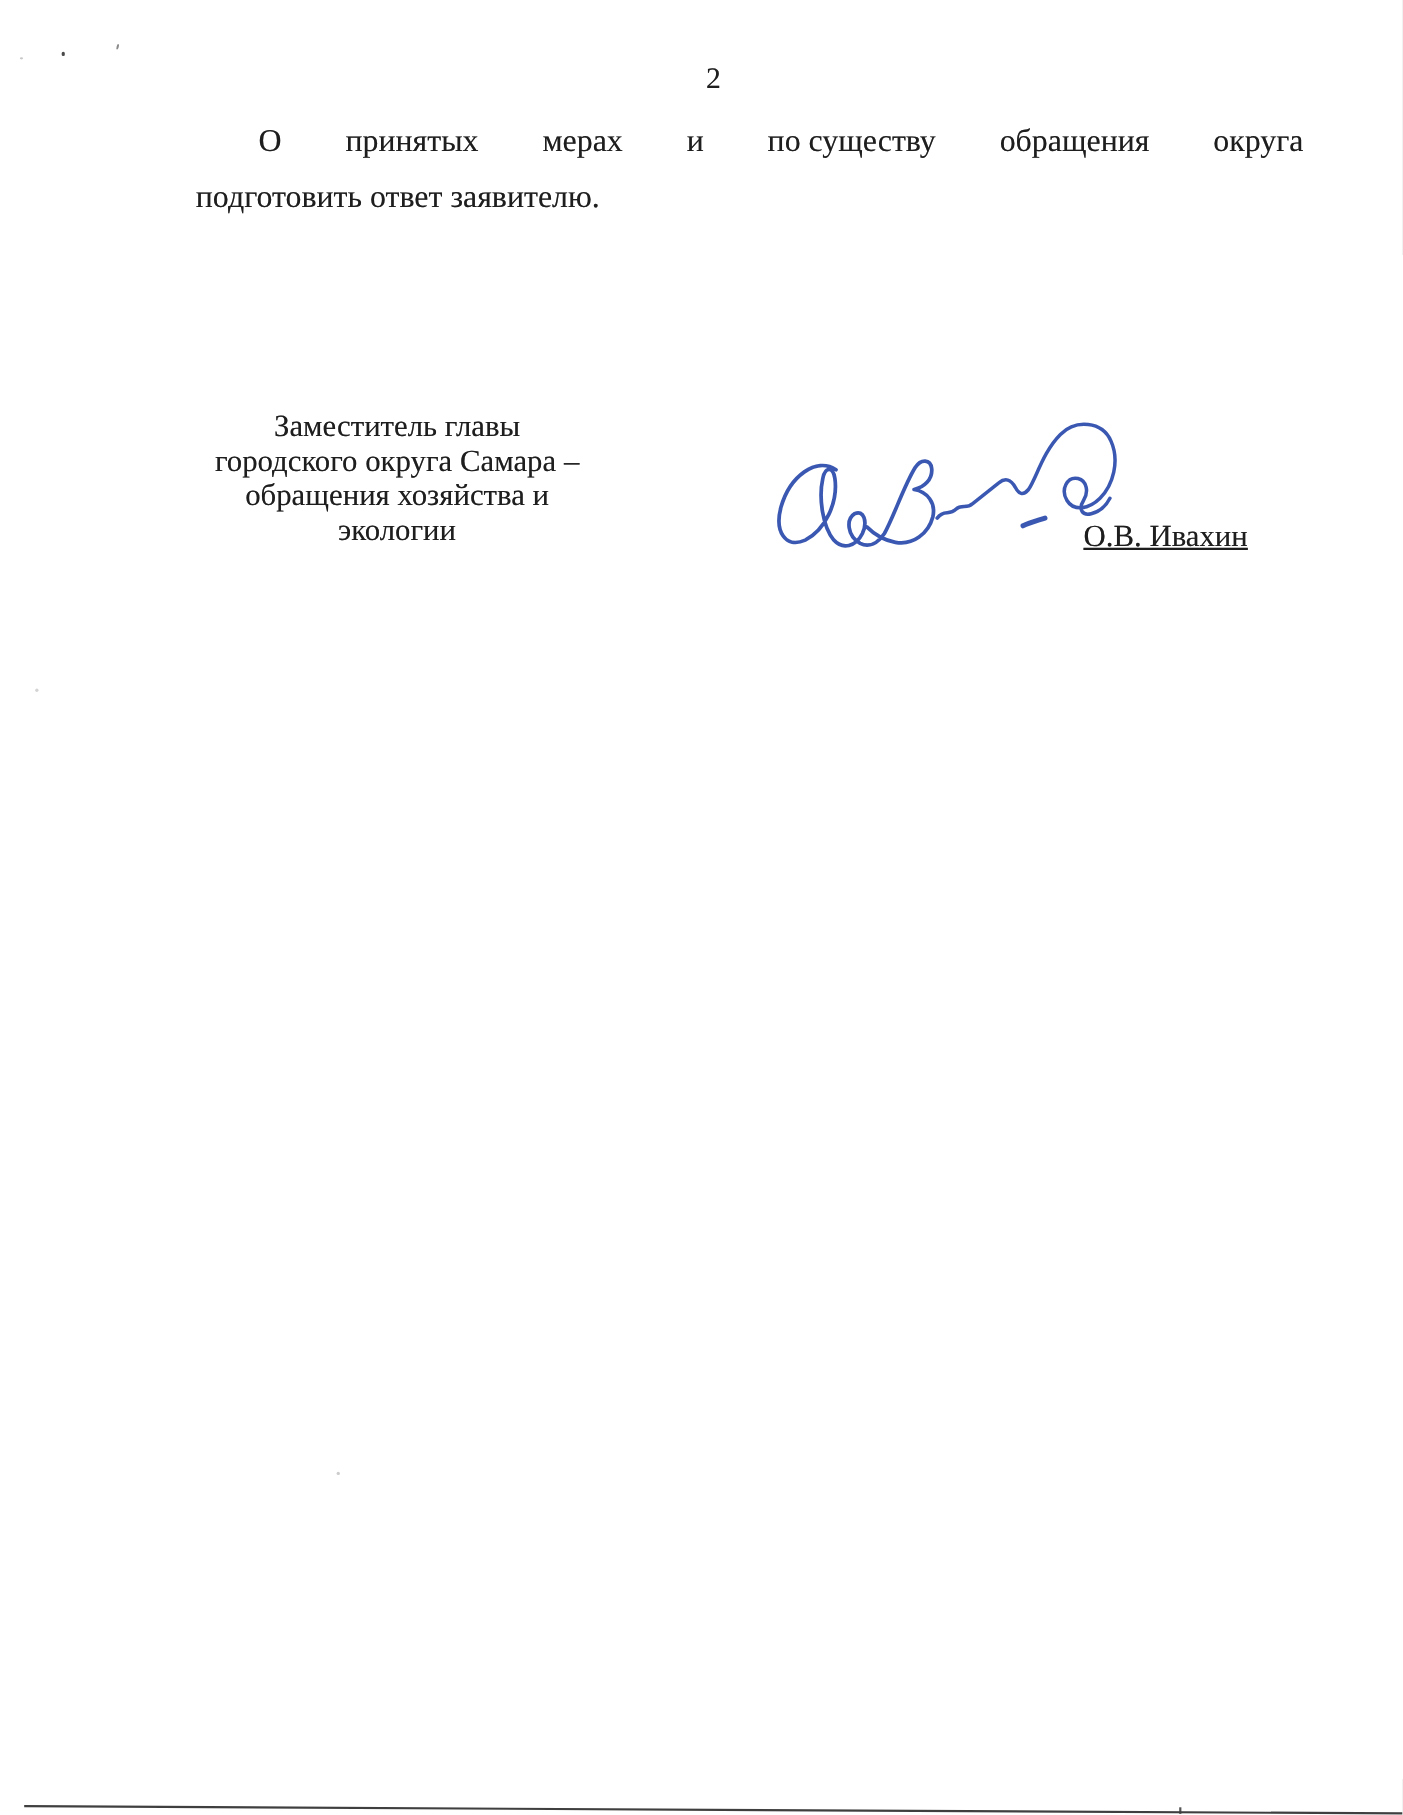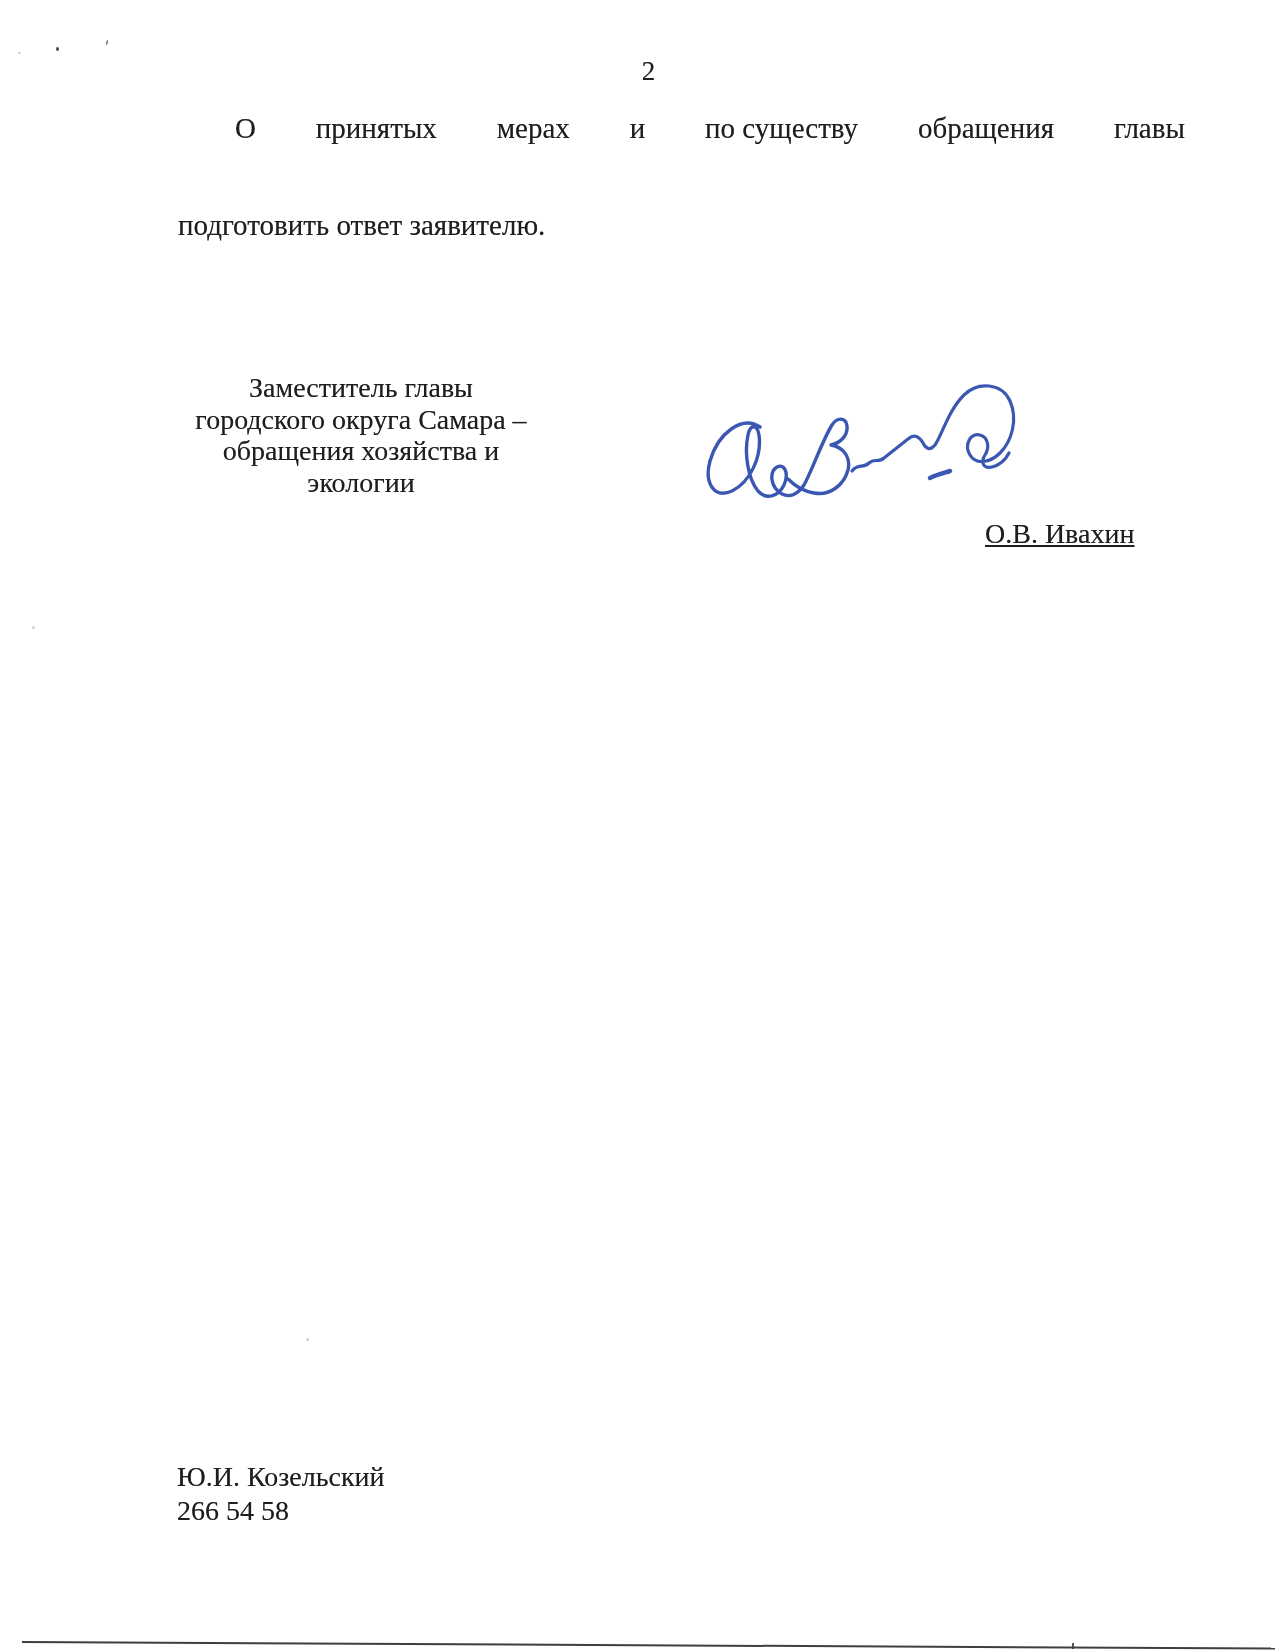--- a/index.html
+++ b/index.html
@@ -16,21 +16,20 @@
     overflow: hidden;
     font-family: "Liberation Serif", "DejaVu Serif", serif;
     color: #1e1e1e;
   }
   .txt {
     position: absolute;
     font-size: 29px;
     line-height: 36px;
     white-space: nowrap;
     text-shadow: 0 0 0.5px rgba(30,30,30,0.55);
-    margin-top: 46px;
   }
   .page-number {
     position: absolute;
     top: 56px;
     left: 0;
     width: 100%;
     text-align: center;
     text-indent: 22px;
     font-size: 27px;
     text-shadow: 0 0 0.5px rgba(30,30,30,0.55);
@@ -110,21 +109,21 @@
 
   <div class="page-number">2</div>
 
   <div class="para-line1">
     <span>О</span>
     <span>принятых</span>
     <span>мерах</span>
     <span>и</span>
     <span>по существу</span>
     <span>обращения</span>
-    <span>главы</span>
+    <span>округа</span>
   </div>
   <div class="txt para-line2">подготовить ответ заявителю.</div>
 
 
   <div class="signature-title">
     <div>Заместитель главы</div>
     <div>городского округа Самара –</div>
     <div>обращения хозяйства и экологии</div>
   </div>
 
@@ -137,20 +136,16 @@
     <path fill="none" stroke-width="3.2" stroke-linecap="round" stroke-linejoin="round" opacity="0.95" d="M 162 96 C 168 88, 173 94, 179 88 C 184 83, 189 88, 194 83 L 218 64
              C 224 59, 229 61, 233 68 C 236 74, 240 76, 245 70
              C 252 60, 258 36, 274 20 C 288 6, 312 8, 320 26 C 328 44, 322 66, 310 78
              C 300 88, 286 90, 280 80 C 274 70, 280 58, 290 60 C 298 62, 300 72, 295 80
              C 290 88, 294 94, 302 92 C 310 90, 316 84, 319 78" stroke="#2f4fae"></path>
     <path fill="none" stroke-width="4.5" stroke-linecap="round" opacity="0.95" d="M 240 103 C 246 100, 254 98, 260 96" stroke="#2f4fae"></path>
   </svg>
 
   <div class="txt signer-name">О.В. Ивахин</div>
 
-  <div class="footer-block">
-    <div>Ю.И. Козельский</div>
-    <div>266 54 58</div>
-  </div>
 
   <div class="scan-line"></div>
 
 </div>
 
 </body></html>

